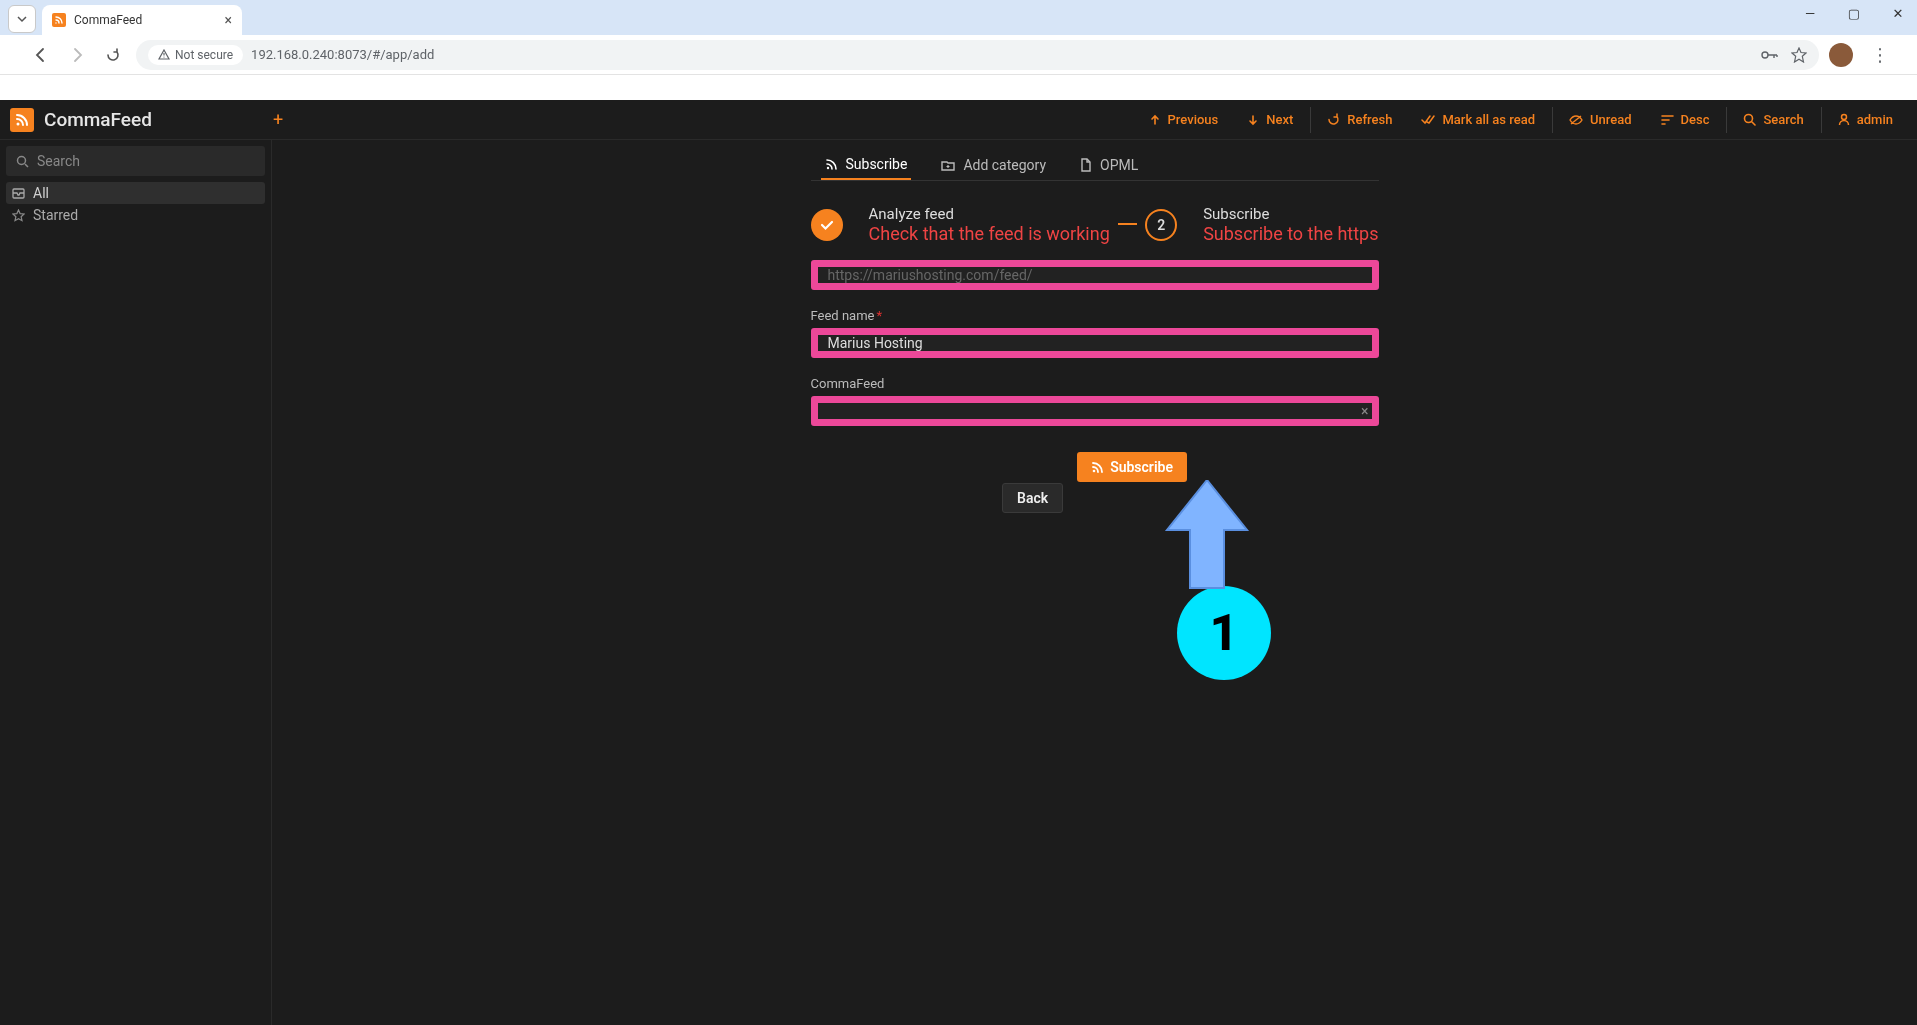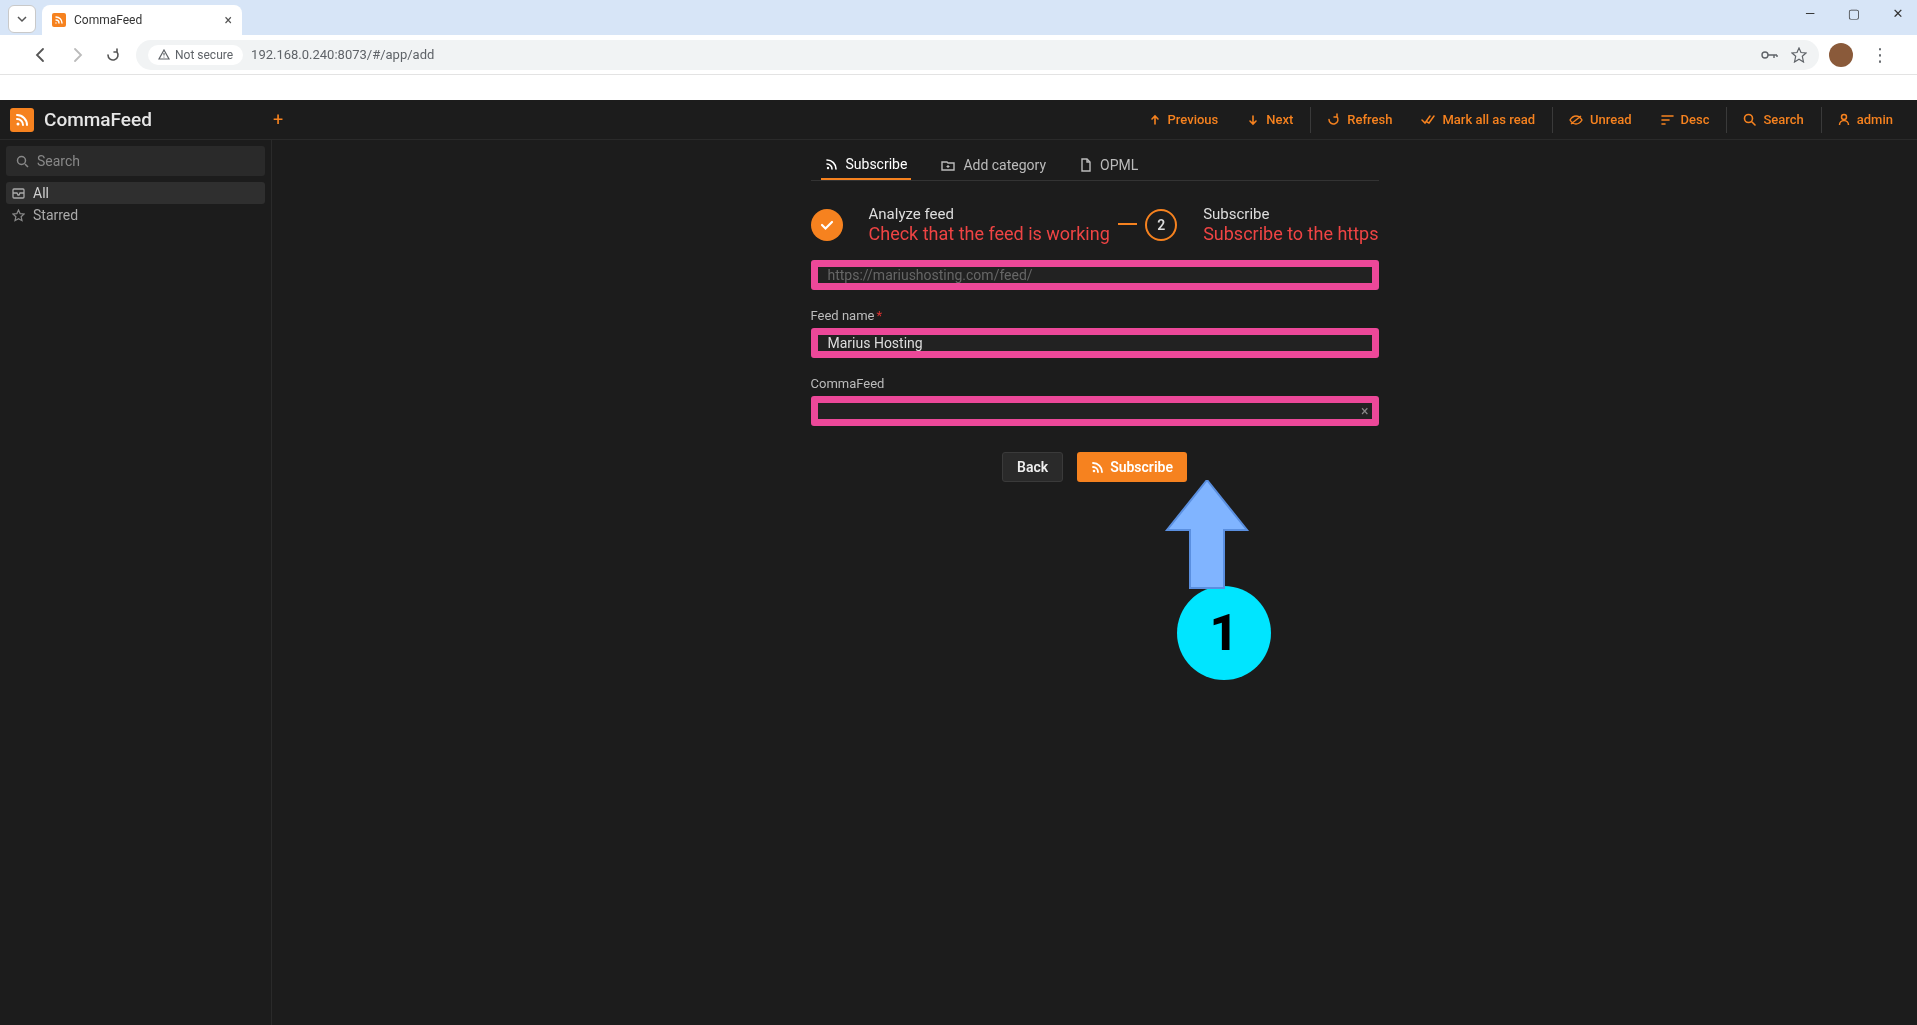--- a/index.html
+++ b/index.html
@@ -61,21 +61,21 @@
   .field-label { font-size:13px; color:#bbb; margin-bottom:5px; }
   .req { color:#e03131; margin-left:2px; }
   .field-input { width:100%; height:30px; background:#222; border:7px solid #ec4899; border-radius:3px; color:#ddd; padding:0 10px; font-size:14px; }
   .field-input.disabled { color:#666; }
   .field-group { margin-bottom:18px; }
   .select-wrap { position:relative; }
   .clear-x { position:absolute; right:10px; top:7px; color:#888; font-size:14px; }
 
   .btn-row { display:flex; justify-content:center; gap:14px; margin-top:26px; }
   .btn { height:30px; padding:0 14px; border:none; border-radius:3px; font-weight:600; font-size:14px; display:flex; align-items:center; gap:6px; }
-  .btn-back { background:#2a2a2a; color:#eee; border:1px solid #3a3a3a; }
+  .btn-back { background:#2a2a2a; color:#eee; border:1px solid #3a3a3a;margin-top:31px; }
   .btn-sub { background:#f6821f; color:#fff; }
 
   
   .annot { position:absolute; left:890px; top:340px; pointer-events:none; }
   .arrow { width:90px; height:110px; }
   .badge { width:94px; height:94px; border-radius:50%; background:#00e5ff; color:#000; font-weight:800; font-size:50px; display:flex; align-items:center; justify-content:center; margin-left:15px; margin-top:-4px; }
 
   svg { display:block; }
 </style>
 </head>

